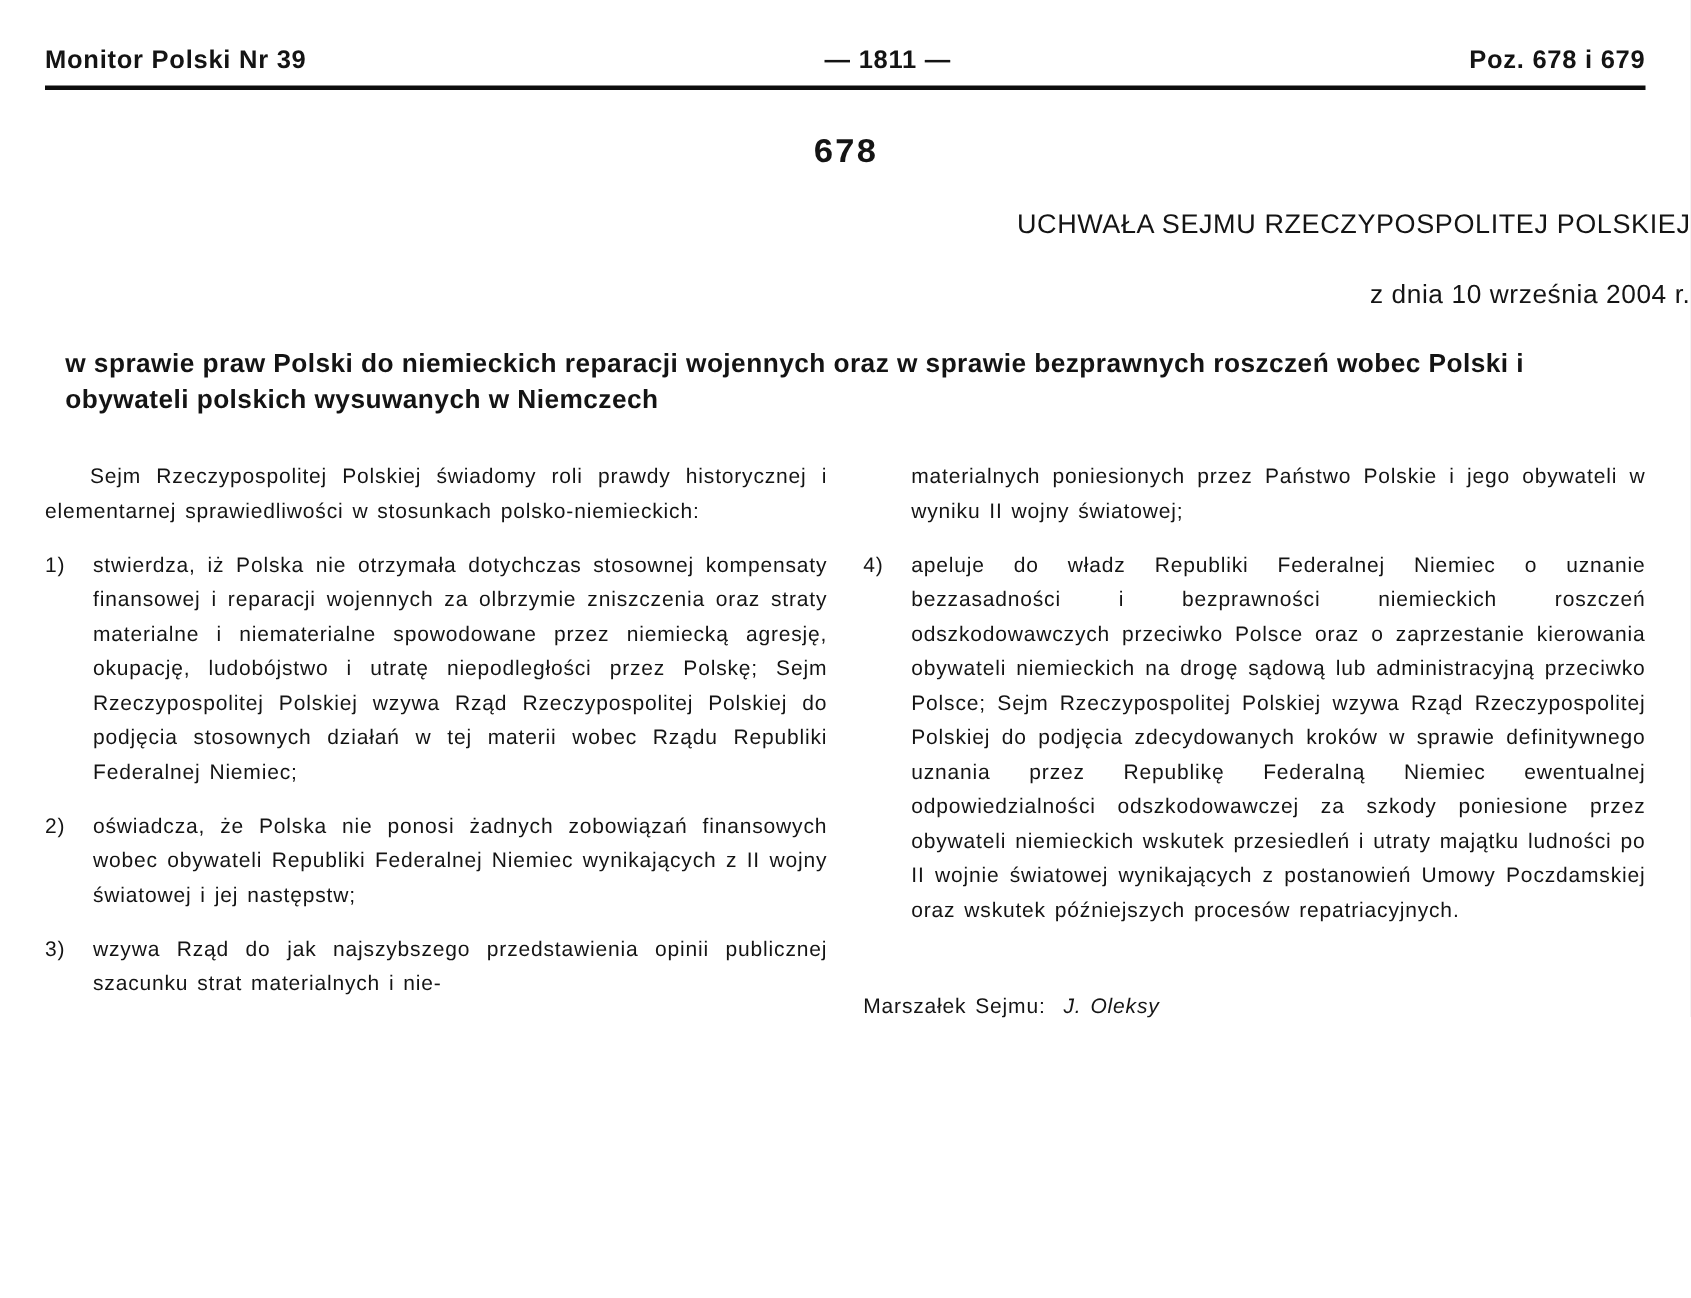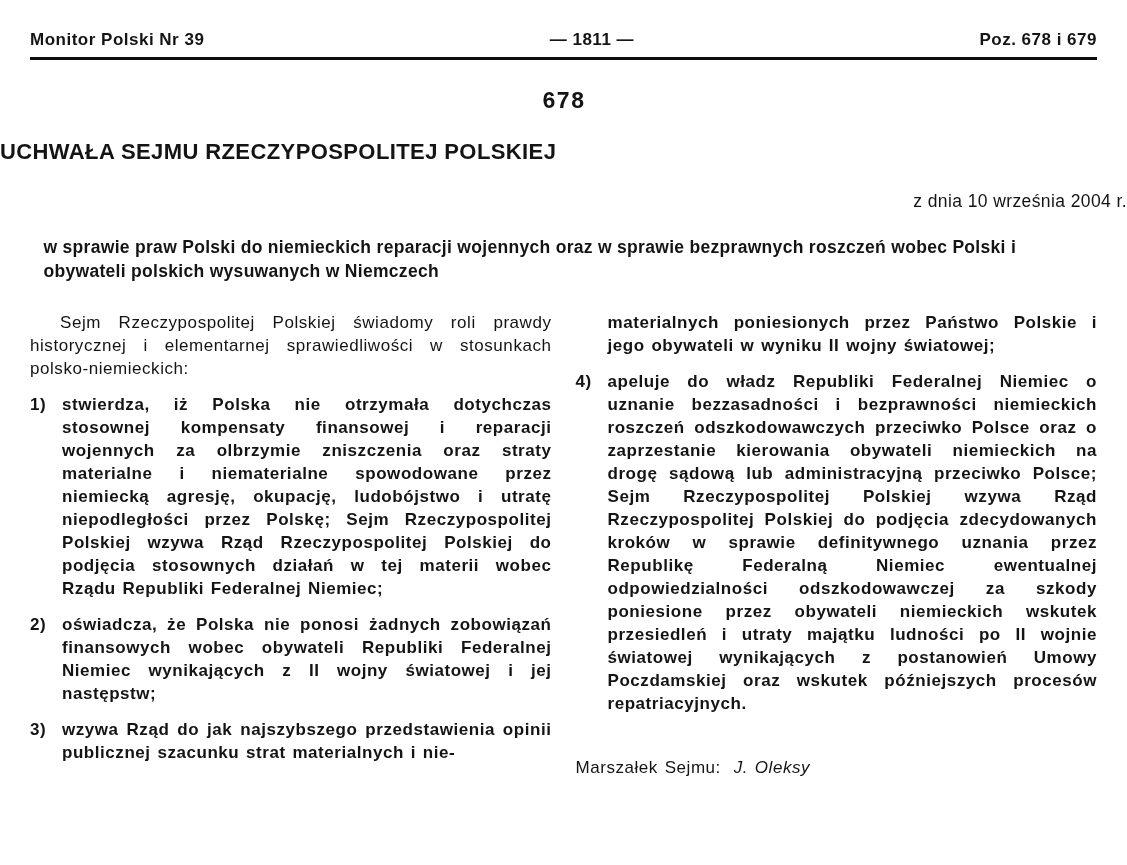--- a/index.html
+++ b/index.html
@@ -35,23 +35,23 @@
   
   .act-number {
     text-align: center;
     font-size: 23px;
     font-weight: 700;
     margin-top: 29px;
     letter-spacing: 0.5px;
     font-family: Liberation Mono, monospace;
   }
   .act-title {
-    text-align: left;
-    font-size: 22px;
-    font-weight: 700;
+    text-align: right;
+    font-size: 18px;
+    font-weight: 400;
     margin-top: 24px;
     letter-spacing: 0.4px;
   }
   .act-date {
     text-align: right;
     font-size: 17.5px;
     font-weight: 400;
     margin-top: 26px;
     letter-spacing: 0.4px;
   }
@@ -63,35 +63,34 @@
     margin: 23px auto 0 auto;
     max-width: 1040px;
     letter-spacing: 0.3px;
   }
 
   
   .columns {
     display: flex;
     gap: 24px;
     padding: 28px 30px 0 30px;
-    font-size: 17px;
+    font-size: 14px;
     line-height: 23px;
     letter-spacing: 0.55px;
     word-spacing: 1.5px;
   }
   .col { flex: 1 1 0; text-align: justify; }
 
   .intro {
     text-indent: 30px;
     margin: 0 0 13px 0;
   }
   .list-item {
     display: flex;
     margin: 0 0 13px 0;
-    font-weight: bold;
   }
   .list-item .marker {
     flex: 0 0 32px;
     text-align: left;
   }
   .list-item .item-text {
     flex: 1 1 auto;
     text-align: justify;
   }
   .list-item.continuation .marker { flex: 0 0 32px; }

